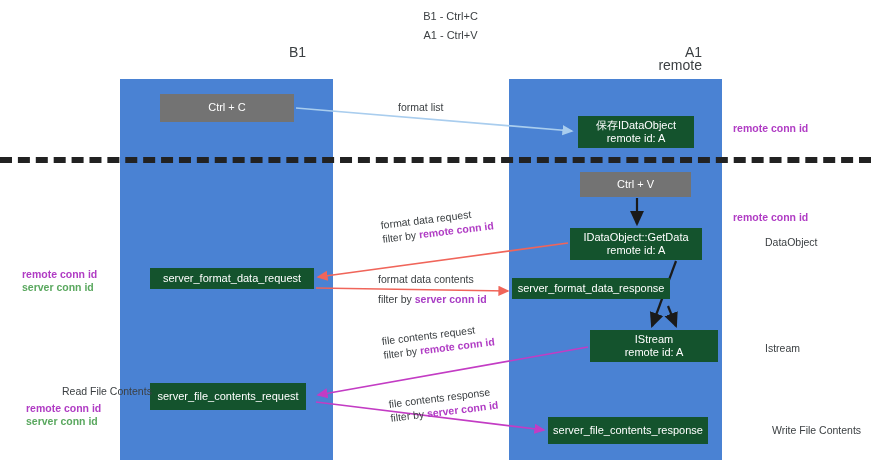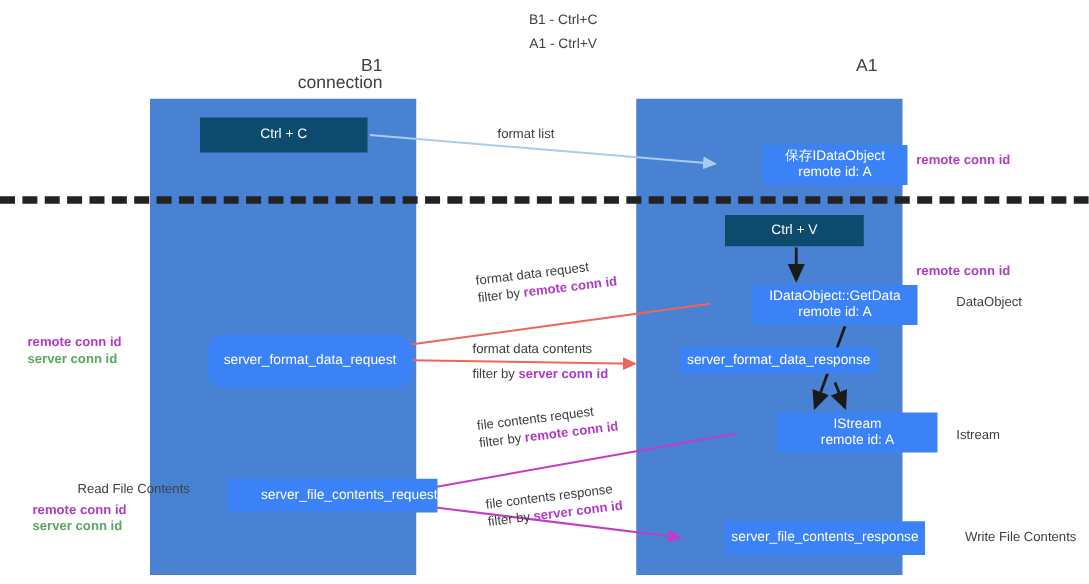--- a/index.html
+++ b/index.html
@@ -35,31 +35,31 @@
   .title span{display:block;}
 
   
   .node{
     position:absolute;box-sizing:border-box;
     display:flex;flex-direction:column;align-items:center;justify-content:center;
     color:#ffffff;font-size:11px;line-height:13.5px;text-align:center;
     z-index:6;
   }
   .node .l2{display:block;}
-  .green{background:#0c4a6e;}
-  .orange{background:#3b82f6;margin-left:32px;}
+  .green{background:#737373;}
+  .orange{background:#14532d;}
 
   .n-ctrlc {left:160px;top:94px;width:134px;height:28px;}
   .n-ctrlv {left:580px;top:172px;width:111px;height:25px;}
   .n-idataobj{left:578px;top:116px;width:116px;height:32px;}
   .n-getdata{left:570px;top:228px;width:132px;height:32px;}
-  .n-sfdreq {left:134px;top:268px;width:164px;height:42px;border-radius:12px;}
+  .n-sfdreq {left:150px;top:268px;width:164px;height:21px;}
   .n-sfdres {left:512px;top:278px;width:158px;height:21px;}
   .n-istream{left:590px;top:330px;width:128px;height:32px;}
-  .n-sfcreq {left:150px;top:383px;width:168px;height:27px;align-items:flex-end;}
+  .n-sfcreq {left:150px;top:383px;width:156px;height:27px;}
   .n-sfcres {left:548px;top:417px;width:160px;height:27px;}
 
   
   .ann{position:absolute;font-size:10.5px;line-height:13px;z-index:7;}
   .ann .purple{color:#b03cc4;font-weight:bold;display:block;}
   .ann .green-t{color:#5aa85f;font-weight:bold;display:block;}
   .ann .plain{color:#3c4043;display:block;padding-left:36px;}
 
   .a-remote1{left:733px;top:122px;}
   .a-remote2{left:733px;top:211px;}
@@ -93,24 +93,24 @@
 
 <div id="stage">
 
   <div class="title">
     <span>B1 - Ctrl+C</span>
     <span>A1 - Ctrl+V</span>
   </div>
 
   <div class="lane-head head-b1">
     <span class="t1">B1</span>
-    <span class="t2">connection</span>
   </div>
   <div class="lane-head head-a1">
     <span class="t1">A1</span>
+    <span class="t2">remote</span>
   </div>
 
   <div class="lane lane-b1"></div>
   <div class="lane lane-a1"></div>
 
   <svg class="edges" viewBox="0 0 871 467">
     <defs>
       <marker id="ar-blue" markerWidth="7" markerHeight="7" refX="6" refY="3.2" orient="auto">
         <path d="M0,0 L7,3.2 L0,6.4 z" fill="#a9cdee"></path>
       </marker>

